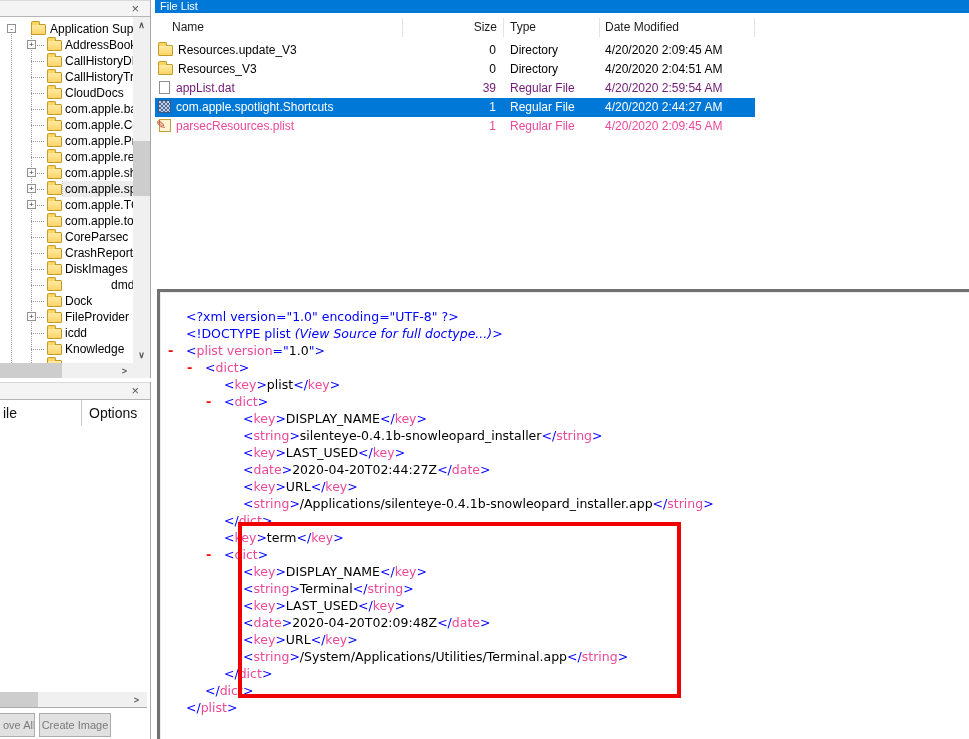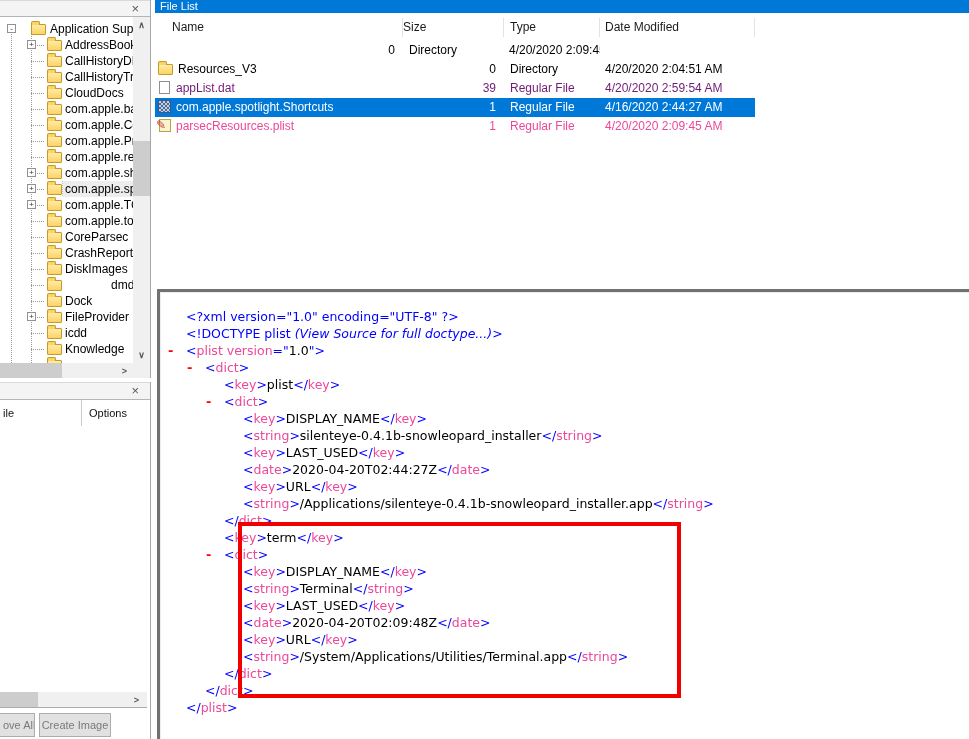--- a/index.html
+++ b/index.html
@@ -29,31 +29,31 @@
   .dotline-v{position:absolute;border-left:1px dotted #9a9a9a}
   .dotline-h{position:absolute;border-top:1px dotted #9a9a9a}
 
   
   .sb{position:absolute;background:#f0f0f0}
   .sb .arr{position:absolute;color:#555;font-size:9px;font-weight:bold;text-align:center}
   .sb .thumb{position:absolute;background:#cdcdcd}
 
   
   .tabbar{position:absolute;left:0;top:18px;width:150px;height:26px;background:#fff}
-  .tab{position:absolute;top:0;height:26px;line-height:26px;font-size:11px;color:#111}
+  .tab{position:absolute;top:0;height:26px;line-height:26px;font-size:14px;color:#111}
   .btn{position:absolute;height:24px;background:#e1e1e1;border:1px solid #adadad;color:#7a7a7a;
        font-size:11px;line-height:22px;text-align:center;white-space:nowrap;overflow:hidden}
 
   
   #filelist{position:absolute;left:155px;top:0;width:814px;height:290px;background:#fff}
   #fl-title{position:absolute;left:0;top:0;width:100%;height:13px;color:#fff;font-size:11px;line-height:13px;padding-left:5px}
   #fl-header{position:absolute;left:0;top:18px;height:19px;display:grid;grid-template-columns:248px 101px 96px 155px}
   .hcell{border-right:1px solid #e3e3e3;font-size:12px;color:#1b1b1b;line-height:19px;overflow:hidden;white-space:nowrap}
   .hcell.c-name{padding-left:17px}
-  .hcell.c-size{text-align:left;padding-right:6px}
+  .hcell.c-size{text-align:right;padding-right:6px}
   .hcell.c-type{padding-left:6px}
   .hcell.c-date{padding-left:5px}
   #fl-rows{position:absolute;left:0;top:41px;width:600px}
   .trow{display:grid;grid-template-columns:248px 101px 96px 155px;height:19px;line-height:19px}
   .trow.sel{background:#0078d7;color:#fff}
   .tcell{overflow:hidden;white-space:nowrap;font-size:12px}
   .tcell.c-name{padding-left:3px}
   .tcell.c-size{text-align:right;padding-right:8px}
   .tcell.c-type{padding-left:6px}
   .tcell.c-date{padding-left:5px}
@@ -243,41 +243,42 @@
       <span>File List</span>
     </div>
     <div id="fl-header">
         <div class="hcell c-name">Name</div>
         <div class="hcell c-size">Size</div>
         <div class="hcell c-type">Type</div>
         <div class="hcell c-date">Date Modified</div>
       </div>
     <div id="fl-rows">
         <div class="trow" style="color: rgb(0, 0, 0);">
+          <div class="tcell c-name"><span class="icon-folder fi"></span><span>Resources.update_V3</span></div>
           <div class="tcell c-size">0</div>
           <div class="tcell c-type">Directory</div>
           <div class="tcell c-date">4/20/2020 2:09:45 AM</div>
         </div>
         <div class="trow" style="color: rgb(0, 0, 0);">
           <div class="tcell c-name"><span class="icon-folder fi"></span><span>Resources_V3</span></div>
           <div class="tcell c-size">0</div>
           <div class="tcell c-type">Directory</div>
           <div class="tcell c-date">4/20/2020 2:04:51 AM</div>
         </div>
         <div class="trow" style="color: #701a75;">
           <div class="tcell c-name"><span class="icon-file"></span><span>appList.dat</span></div>
           <div class="tcell c-size">39</div>
           <div class="tcell c-type">Regular File</div>
           <div class="tcell c-date">4/20/2020 2:59:54 AM</div>
         </div>
         <div class="trow sel" style="color: rgb(255, 255, 255);">
           <div class="tcell c-name"><span class="icon-binary"></span><span>com.apple.spotlight.Shortcuts</span></div>
           <div class="tcell c-size">1</div>
           <div class="tcell c-type">Regular File</div>
-          <div class="tcell c-date">4/16/2020 2:44:27 AM</div>
+          <div class="tcell c-date">4/20/2020 2:44:27 AM</div>
         </div>
         <div class="trow" style="color: #ec4899;">
           <div class="tcell c-name"><span class="icon-plist"></span><span>parsecResources.plist</span></div>
           <div class="tcell c-size">1</div>
           <div class="tcell c-type">Regular File</div>
           <div class="tcell c-date">4/20/2020 2:09:45 AM</div>
         </div>
       </div>
   </div>
 

